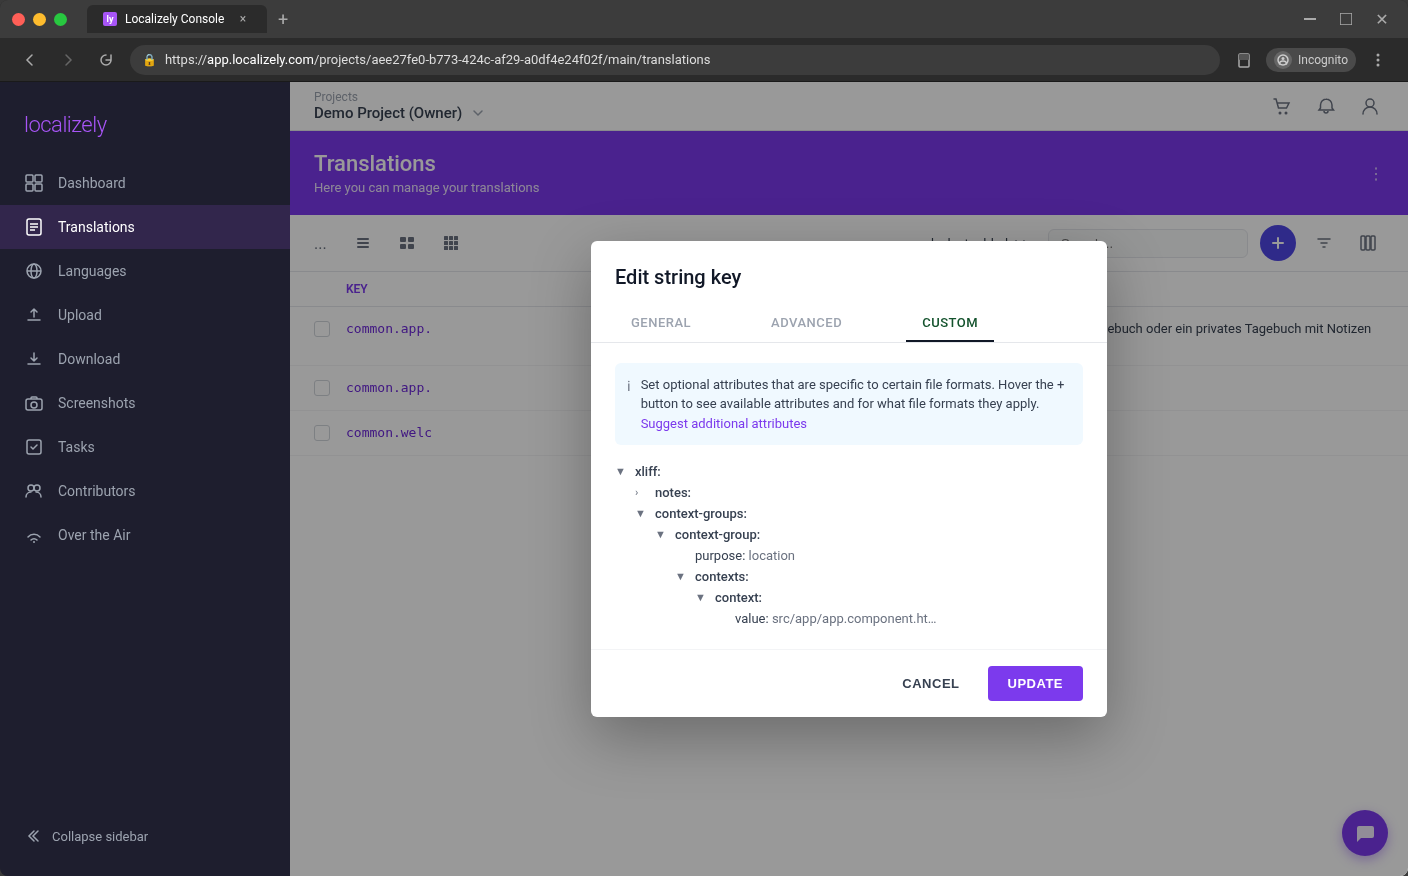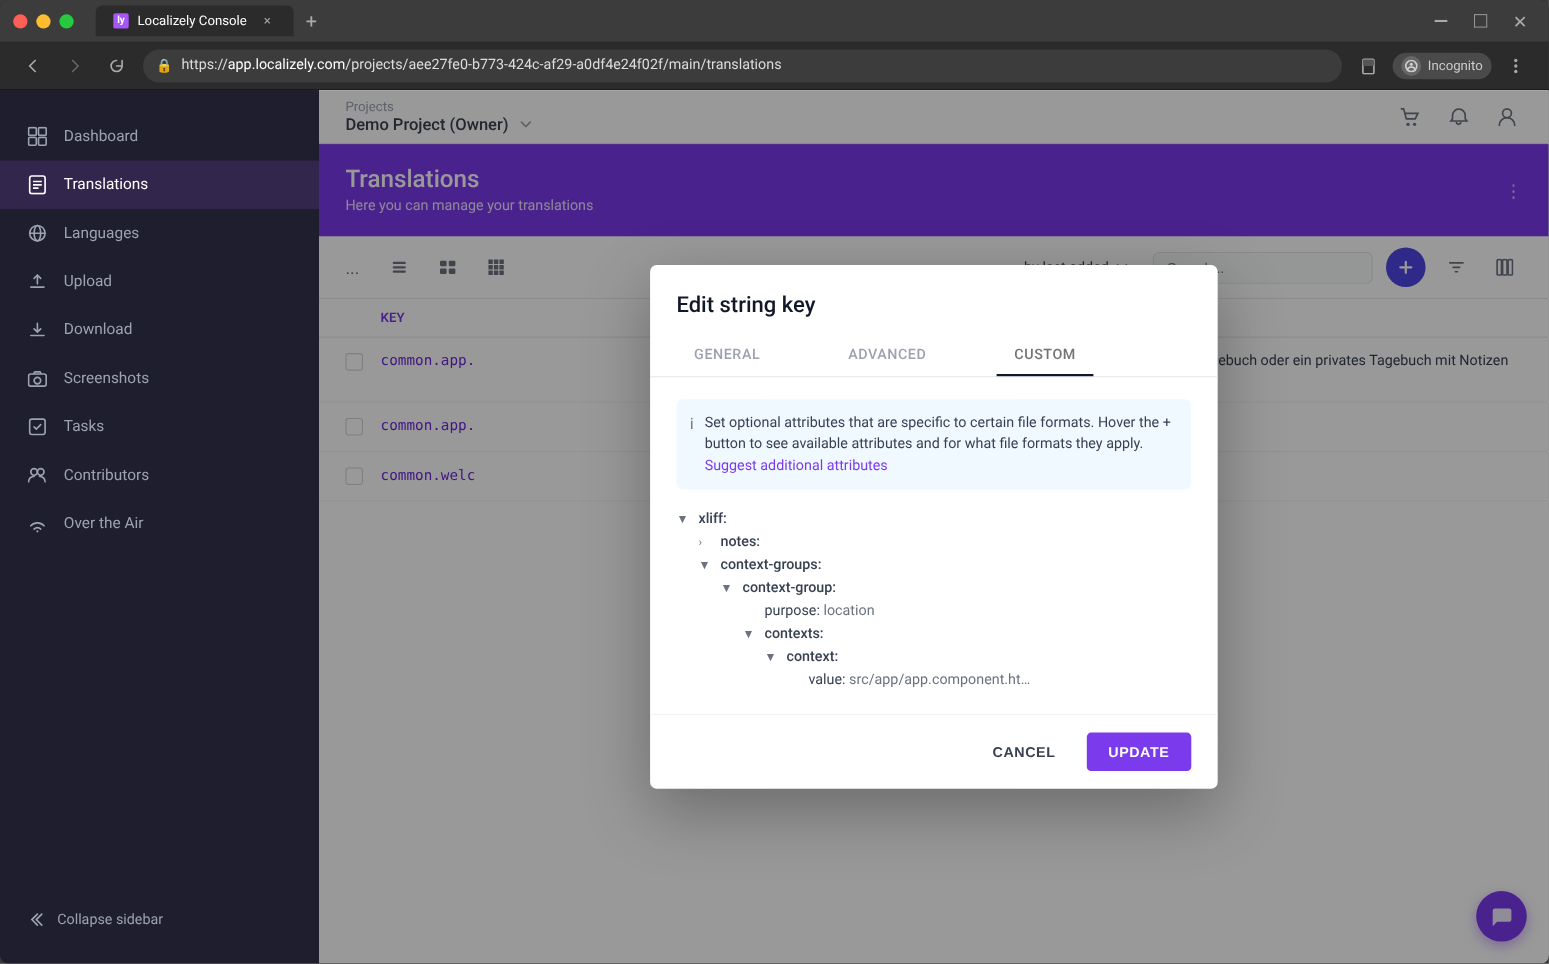--- a/index.html
+++ b/index.html
@@ -81,21 +81,21 @@
     .german-value { font-size: 13px; color: #374151; }
 
     
     .overlay { position: absolute; inset: 0; background: rgba(0,0,0,0.4); display: flex; align-items: center; justify-content: center; z-index: 100; }
 
     
     .modal { background: #fff; border-radius: 6px; width: 516px; max-height: 600px; display: flex; flex-direction: column; box-shadow: 0 20px 60px rgba(0,0,0,0.3); overflow: hidden; }
     .modal-title { font-size: 20px; font-weight: 500; color: #111827; padding: 24px 24px 0; }
     .modal-tabs { display: flex; padding: 0 24px; margin-top: 16px; border-bottom: 1px solid #e5e7eb; gap: 48px; }
     .modal-tab { padding: 10px 16px; font-size: 13px; color: #9ca3af; cursor: pointer; border-bottom: 2px solid transparent; font-weight: 500; letter-spacing: 0.5px; }
-    .modal-tab.active { color: #737373; border-bottom-color: #111827; }
+    .modal-tab.active { color: #14532d; border-bottom-color: #111827; }
     .modal-body { flex: 1; overflow-y: auto; padding: 20px 24px; }
     .modal-info { display: flex; gap: 10px; background: #f0f9ff; border-radius: 6px; padding: 12px; margin-bottom: 16px; font-size: 13px; color: #374151; line-height: 1.5; }
     .info-icon { color: #6b7280; font-size: 14px; flex-shrink: 0; margin-top: 1px; }
     .suggest-link { color: #7c3aed; text-decoration: none; }
 
     
     .tree-item { font-size: 13px; color: #374151; }
     .tree-row { display: flex; align-items: center; gap: 6px; padding: 3px 0; }
     .tree-toggle { color: #6b7280; font-size: 11px; cursor: pointer; width: 14px; }
     .tree-key { color: #374151; font-weight: 500; }
@@ -192,20 +192,23 @@
             <circle cx="8" cy="8" r="1.5" fill="#aaa"></circle>
             <circle cx="8" cy="13" r="1.5" fill="#aaa"></circle>
           </svg>
       </div>
     </div>
   </div>
 
   <div class="app-content">
 
     <div class="sidebar">
+      <div class="sidebar-logo">
+        <span>localize</span><span style="color:#a855f7;">ly</span>
+      </div>
 
       <div class="sidebar-item">
         <div class="sidebar-item-icon">
           <svg width="18" height="18" viewBox="0 0 18 18" fill="none">
               <rect x="1" y="1" width="7" height="7" rx="1" stroke="#9ca3af" stroke-width="1.5"></rect>
               <rect x="10" y="1" width="7" height="7" rx="1" stroke="#9ca3af" stroke-width="1.5"></rect>
               <rect x="1" y="10" width="7" height="7" rx="1" stroke="#9ca3af" stroke-width="1.5"></rect>
               <rect x="10" y="10" width="7" height="7" rx="1" stroke="#9ca3af" stroke-width="1.5"></rect>
             </svg>
         </div>

